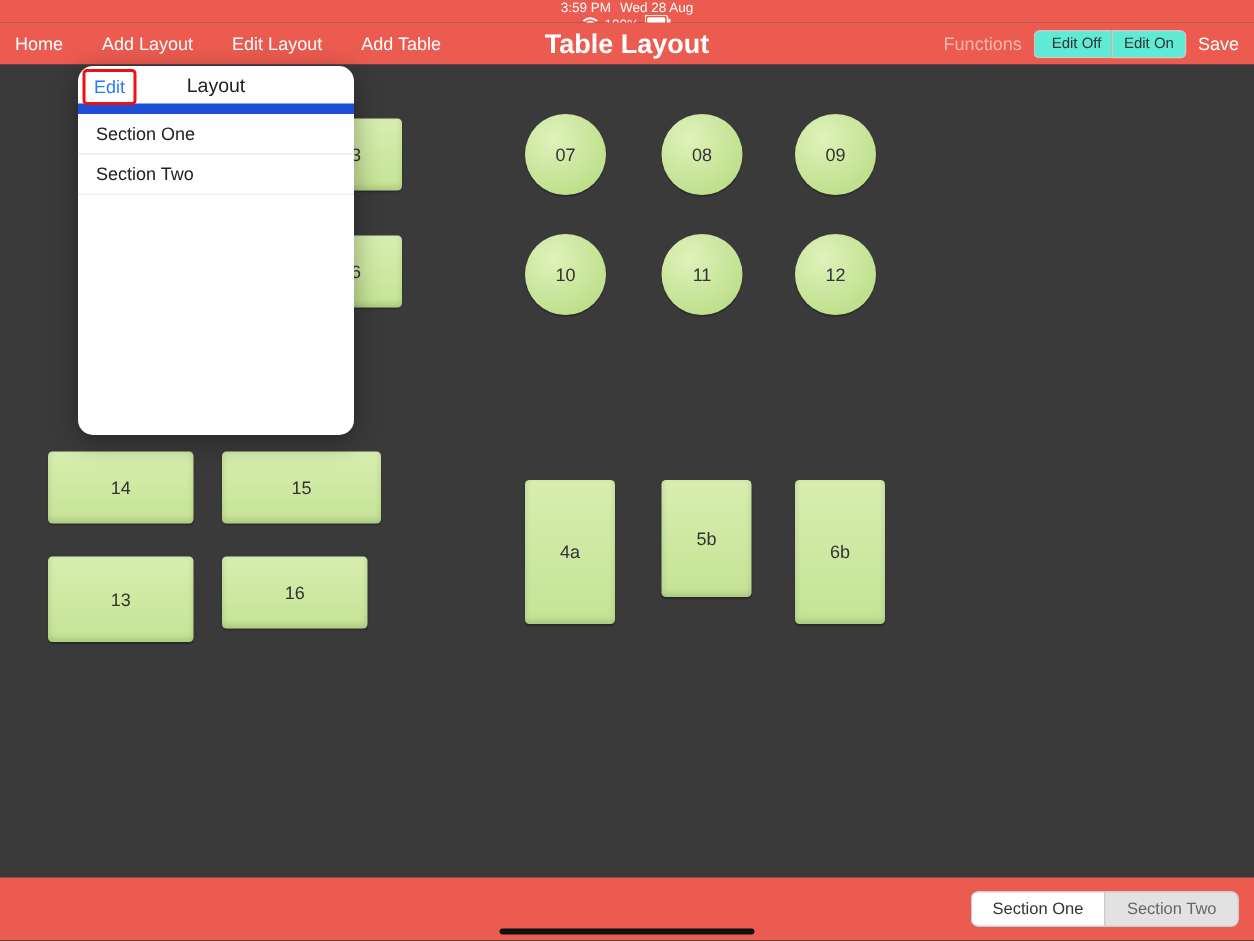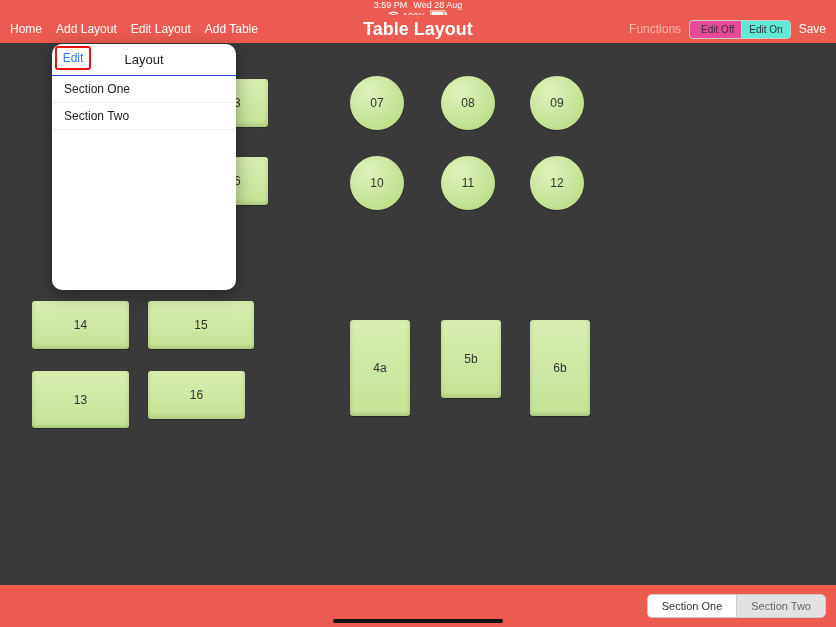--- a/index.html
+++ b/index.html
@@ -3,49 +3,49 @@
 <meta charset="utf-8">
 <style>
   * { margin: 0; padding: 0; box-sizing: border-box; font-family: -apple-system, Helvetica, Arial, sans-serif; }
   body { width: 836px; height: 627px; background: #3a3a3a; overflow: hidden; position: relative; }
   
   .statusbar { height: 15px; background: #ec5b4f; display: flex; align-items: center; padding: 0 8px; font-size: 9px; color: #fff; justify-content: space-between; flex-direction: column; }
   .statusbar .left { display:flex; gap:6px; align-items:center;}
   .statusbar .right { display:flex; gap:4px; align-items:center;}
   
   .topbar { height: 28px; background: #ec5b4f; display: flex; align-items: center; padding: 0 10px; color: #fff; font-size: 12px; position: relative; }
-  .topbar .nav-left { display:flex; gap:14px;text-align:center; }
+  .topbar .nav-left { display:flex; gap:26px;text-align:center; }
   .topbar .nav-left span { cursor:pointer; }
   .topbar .title { position:absolute; left:50%; transform:translateX(-50%); font-weight:600; font-size:18px; }
   .topbar .nav-right { margin-left:auto; display:flex; align-items:center; gap:8px;}
   .topbar .functions { color: rgba(255,255,255,0.55); }
   .seg { display:flex; border-radius:4px; overflow:hidden; }
   .seg span { background:#fff; color:#333; font-size:10px; padding:3px 7px; border:1px solid #ccc;}
   .seg span.active { background:#5eead4; color:#333;}
-  .seg span:not(.active){ background:#ec4899;padding-left:11px;}
+  .seg span:not(.active){ background:#5eead4;padding-left:11px;}
   .seg span:first-child{border-right:none;border-radius:4px 0 0 4px;}
   .seg span:last-child{border-radius:0 4px 4px 0;}
 
   .canvas { position: absolute; left:0; right:0; top:43px; bottom:42px; background:#3a3a3a; }
 
   .table-rect { position:absolute; background: linear-gradient(#d8eeb0,#c5e394); border-radius:3px; display:flex; align-items:center; justify-content:center; font-size:12px; color:#333; box-shadow: inset 0 -2px 4px rgba(0,0,0,0.15), 0 1px 1px rgba(0,0,0,0.3); }
   .table-circle { position:absolute; background: radial-gradient(circle at 35% 30%, #dff2bb, #b4d97c); border-radius:50%; display:flex; align-items:center; justify-content:center; font-size:12px; color:#333; box-shadow: 0 1px 1px rgba(0,0,0,0.3); }
 
   .bottombar { position:absolute; left:0; right:0; bottom:0; height:42px; background:#ec5b4f; display:flex; align-items:center; justify-content:flex-end; padding:0 10px;}
   .bottombar .seg2 { display:flex; border-radius:5px; overflow:hidden;}
   .bottombar .seg2 span { font-size:11px; padding:5px 14px; background:#e2e2e2; color:#666; border:1px solid #ccc;}
   .bottombar .seg2 span.active { background:#fff; color:#333; font-weight:500;}
   .bottombar .seg2 span:first-child{border-right:none;border-radius:5px 0 0 5px;}
   .bottombar .seg2 span:last-child{border-radius:0 5px 5px 0;}
 
   .home-indicator { position:absolute; bottom:4px; left:50%; transform:translateX(-50%); width:170px; height:4px; background:#111; border-radius:3px; }
 
   .popover { position:absolute; left:52px; top:44px; width:184px; height:246px; background:#fff; border-radius:10px; box-shadow:0 4px 18px rgba(0,0,0,0.35); overflow:hidden; }
   .popover::before { content:""; position:absolute; top:-7px; left:88px; width:0;height:0;border-left:7px solid transparent;border-right:7px solid transparent;border-bottom:7px solid #fff;}
-  .popover .header { height:32px; display:flex; align-items:center; border-bottom:1px solid #1d4ed8; position:relative;}
+  .popover .header { height:32px; display:flex; align-items:center; border-bottom:7px solid #1d4ed8; position:relative;}
   .popover .editbtn { position:absolute; left:6px; top:5px; width:30px; height:18px; color:#2b7bf6; font-size:12px; display:flex;align-items:center;justify-content:center;}
   .popover .editbtn-highlight { position:absolute; left:3px; top:2px; width:36px; height:24px; border:2px solid #e11; border-radius:3px; pointer-events:none;}
   .popover .htitle { margin:0 auto; font-size:13px; color:#222;}
   .popover .item { height:27px; padding:0 12px; display:flex; align-items:center; font-size:12px; color:#222; border-bottom:1px solid #eee; }
 </style>
 </head>
 <body>
 
 <div class="statusbar">
   <div class="left">

